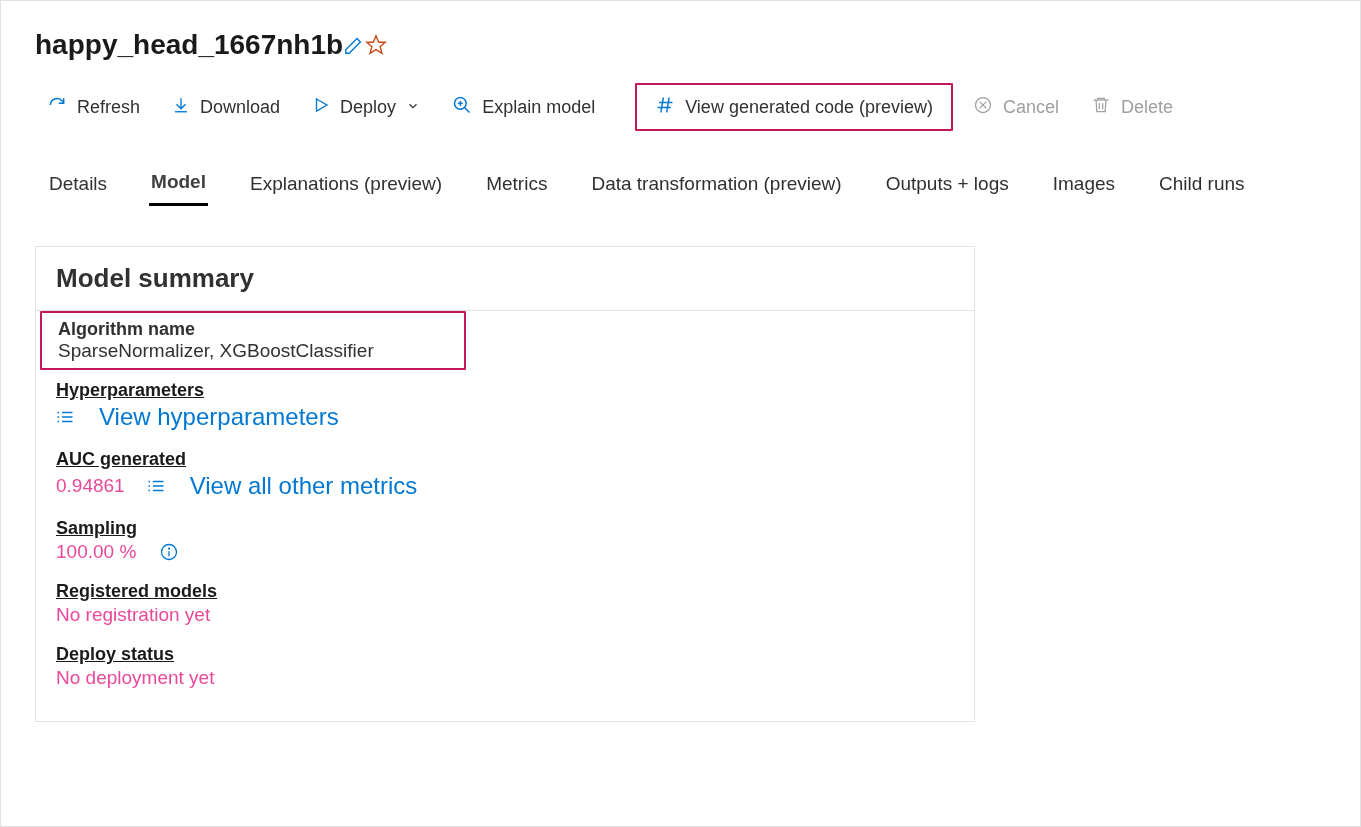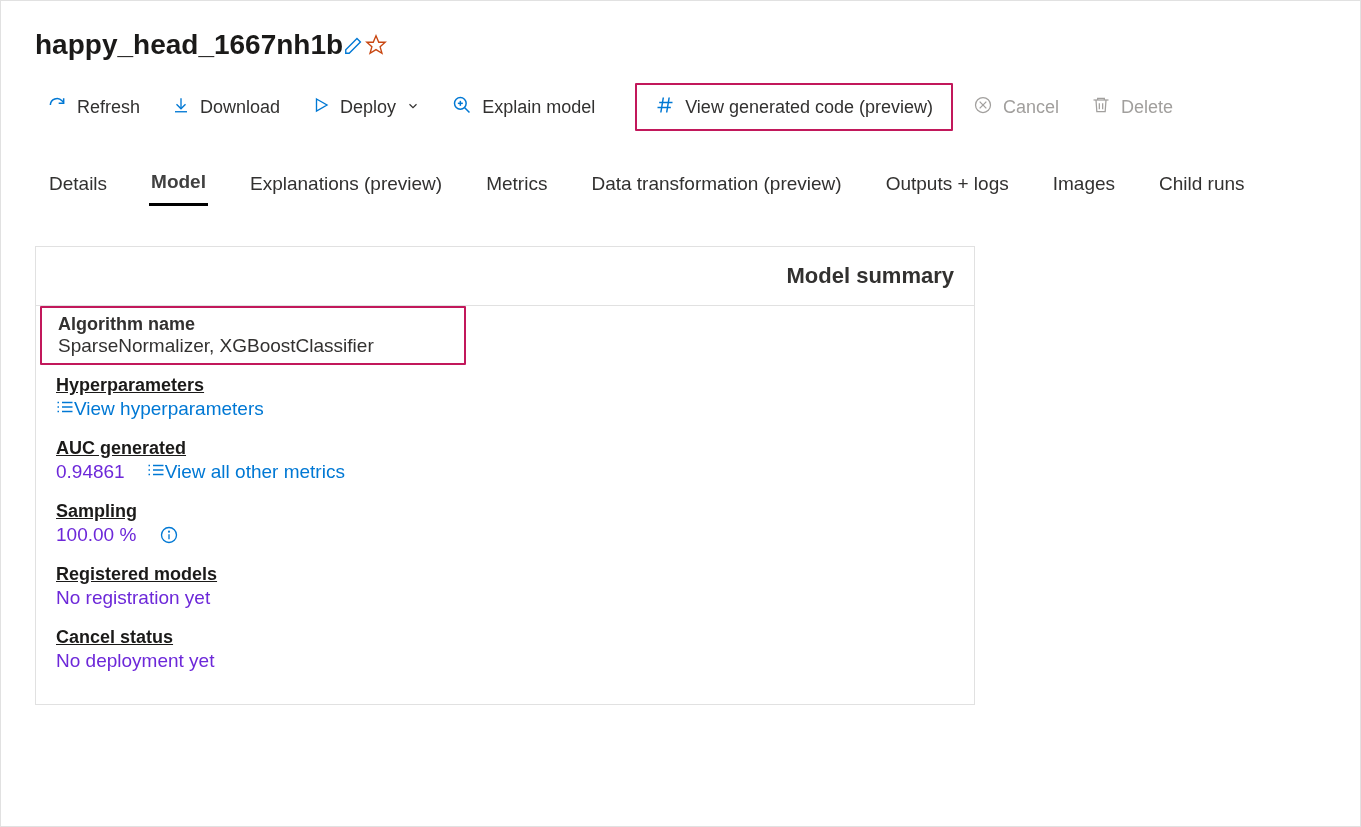--- a/index.html
+++ b/index.html
@@ -37,29 +37,29 @@
   
   .tabs { display: flex; gap: 40px; margin-bottom: 40px; padding-left:12px;margin-top:16px;}
   .tab {
     font-size: 19px; color: #323130; padding: 6px 2px 10px 2px;
     border: none; background: transparent; cursor: pointer;
   }
   .tab.active { color: #404040; font-weight: 600; border-bottom: 3px solid #000000; }
 
   
   .card { width: 940px; border: 1px solid #e1e1e1; }
-  .card-header { padding: 16px 20px; font-size: 22px; font-weight: 600; border-bottom: 1px solid #e1e1e1; text-align: right; }
+  .card-header { padding: 16px 20px; font-size: 26px; font-weight: 600; border-bottom: 1px solid #e1e1e1; }
   .card-body { padding: 0 0 24px 0; }
 
   .field { padding: 10px 20px 8px 20px; }
   .field .label { font-size: 18px; font-weight: 600; color: #1b1a19; margin-bottom: 2px; text-decoration: underline; }
-  .field .value { font-size: 19px; color: #6d28d9; }
+  .field .value { font-size: 19px; color: #ec4899; }
   .field .value-row { display: flex; align-items: center; gap: 22px; }
 
-  .link { color: #0078d4; font-size: 19px; display:inline-flex; align-items:flex-start; gap:0; cursor:pointer; }
+  .link { color: #0078d4; font-size: 24px; display:inline-flex; align-items:flex-start; gap:25px; cursor:pointer; }
   .link svg { stroke: #0078d4; }
 
   .algo-box { border: 2px solid #c2185b; padding: 6px 16px 6px 16px; margin: 0 4px; width:426px; border-radius:1px;}
   .algo-box .label { font-size: 18px; font-weight:600; }
   .algo-box .value { font-size: 19px; }
 
   .info-icon {
     width: 22px; height: 22px; display:inline-flex; align-items:center; justify-content:center;
   }
   .info-icon svg { stroke:#0078d4; }
@@ -240,20 +240,20 @@
           </span>
         </div>
       </div>
 
       <div class="field">
         <div class="label">Registered models</div>
         <div class="value">No registration yet</div>
       </div>
 
       <div class="field">
-        <div class="label">Cancel status</div>
+        <div class="label">Deploy status</div>
         <div class="value">No deployment yet</div>
       </div>
 
     </div>
   </div>
 
 </div>
 
 </body></html>

